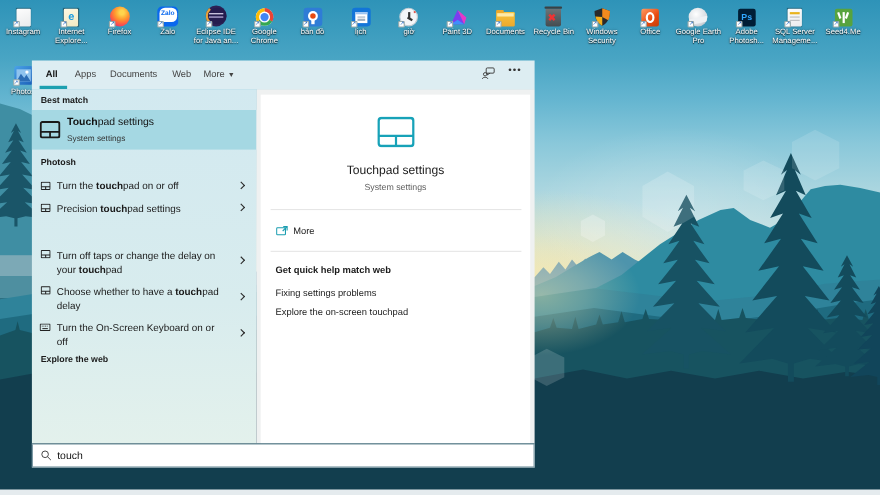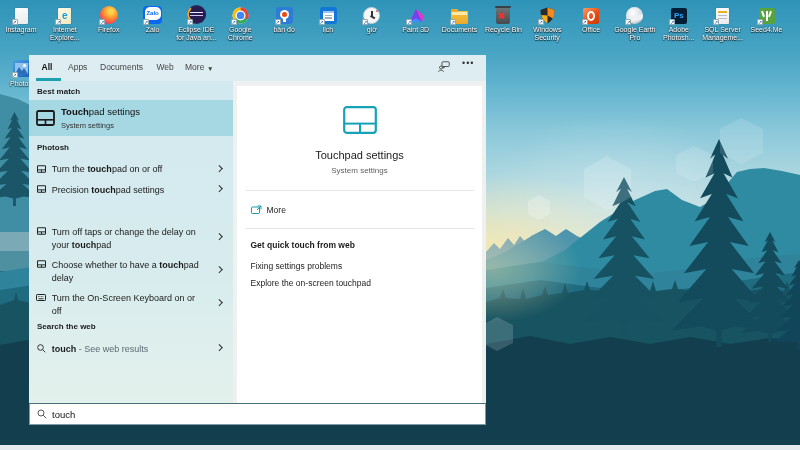--- a/index.html
+++ b/index.html
@@ -361,48 +361,40 @@
       </div>
     <div class="row" style="top:172.2px;height:33px;">
       <svg class="ri" width="9" height="8" viewBox="0 0 19 16" style="position:absolute;left:7.5px;top:7px;">
           <rect x="1" y="1" width="17" height="14" rx="1.5" fill="none" stroke="#222" stroke-width="2.2"></rect>
           <line x1="1" y1="9.8" x2="18" y2="9.8" stroke="#222" stroke-width="2"></line>
           <line x1="9.5" y1="9.8" x2="9.5" y2="15" stroke="#222" stroke-width="2"></line>
         </svg>
       <span style="position:absolute;left:22.7px;top:5.5px;line-height:13.2px;width:160px;display:inline-block;">Choose whether to have a <b>touch</b>pad delay</span>
         <span class="chev" style="right:12px;"></span>
       </div>
-    <div class="hdr" style="position:absolute;left:8px;top:240.5px;">Search the web</div>
-    <div class="row" style="top:255.5px;height:23px;">
-      <svg width="9" height="9" viewBox="0 0 18 18" style="position:absolute;left:7.5px;top:7px;">
-          <circle cx="7" cy="7" r="5.6" fill="none" stroke="#222" stroke-width="1.8"></circle>
-          <line x1="11.2" y1="11.2" x2="16.5" y2="16.5" stroke="#222" stroke-width="1.8"></line>
-        </svg>
-      <span style="position:absolute;left:22.7px;top:7px;"><b>touch</b><span style="color:#5a6a72;"> - See web results</span></span>
-        <span class="chev" style="right:12px;"></span>
-      </div>
+    <div class="hdr" style="position:absolute;left:8px;top:240.5px;">Explore the web</div>
   </div>
   <div id="rightpane">
       <div id="card">
     <svg width="34" height="28" viewBox="0 0 34 28" style="position:absolute;left:106px;top:20px;">
           <rect x="1.2" y="1.2" width="31.6" height="25.6" rx="2.5" fill="none" stroke="#17a2b8" stroke-width="2.2"></rect>
           <line x1="1.2" y1="17.6" x2="32.8" y2="17.6" stroke="#17a2b8" stroke-width="2"></line>
           <line x1="17" y1="17.6" x2="17" y2="26.8" stroke="#17a2b8" stroke-width="2"></line>
         </svg>
     <div style="position:absolute;left:0;top:62.5px;width:245px;text-align:center;font-size:11px;color:#1b1b1b;">Touchpad settings</div>
     <div style="position:absolute;left:0;top:80px;width:245px;text-align:center;font-size:8px;color:#5f5f5f;">System settings</div>
     <div style="position:absolute;left:9px;top:104px;width:228px;height:1px;background:#e6e6e6;"></div>
     <svg width="11" height="9" viewBox="0 0 22 18" style="position:absolute;left:13.5px;top:119px;">
           <rect x="1" y="4" width="16" height="13" rx="1.5" fill="none" stroke="#1a9db0" stroke-width="2"></rect>
           <path d="M13,2 L20,2 L20,9" fill="none" stroke="#1a9db0" stroke-width="2"></path>
           <line x1="20" y1="2" x2="12" y2="10" stroke="#1a9db0" stroke-width="2"></line>
         </svg>
     <div style="position:absolute;left:29.5px;top:119px;font-size:8.5px;color:#1b1b1b;">More</div>
     <div style="position:absolute;left:9px;top:141.5px;width:228px;height:1px;background:#e6e6e6;"></div>
-    <div style="position:absolute;left:13.5px;top:153.5px;font-size:8.5px;font-weight:bold;color:#1b1b1b;">Get quick touch from web</div>
+    <div style="position:absolute;left:13.5px;top:153.5px;font-size:8.5px;font-weight:bold;color:#1b1b1b;">Get quick help match web</div>
     <div style="position:absolute;left:13.5px;top:174.5px;font-size:8.5px;color:#1b1b1b;">Fixing settings problems</div>
     <div style="position:absolute;left:13.5px;top:192px;font-size:8.5px;color:#1b1b1b;">Explore the on-screen touchpad</div>
   </div>
     </div>
 </div>
 
 <div id="sbox">
   <svg width="10" height="10" viewBox="0 0 20 20" style="position:absolute;left:7px;top:5px;">
       <circle cx="8" cy="8" r="6" fill="none" stroke="#3a3a3a" stroke-width="1.7"></circle>
       <line x1="12.5" y1="12.5" x2="18.5" y2="18.5" stroke="#3a3a3a" stroke-width="1.7"></line>

